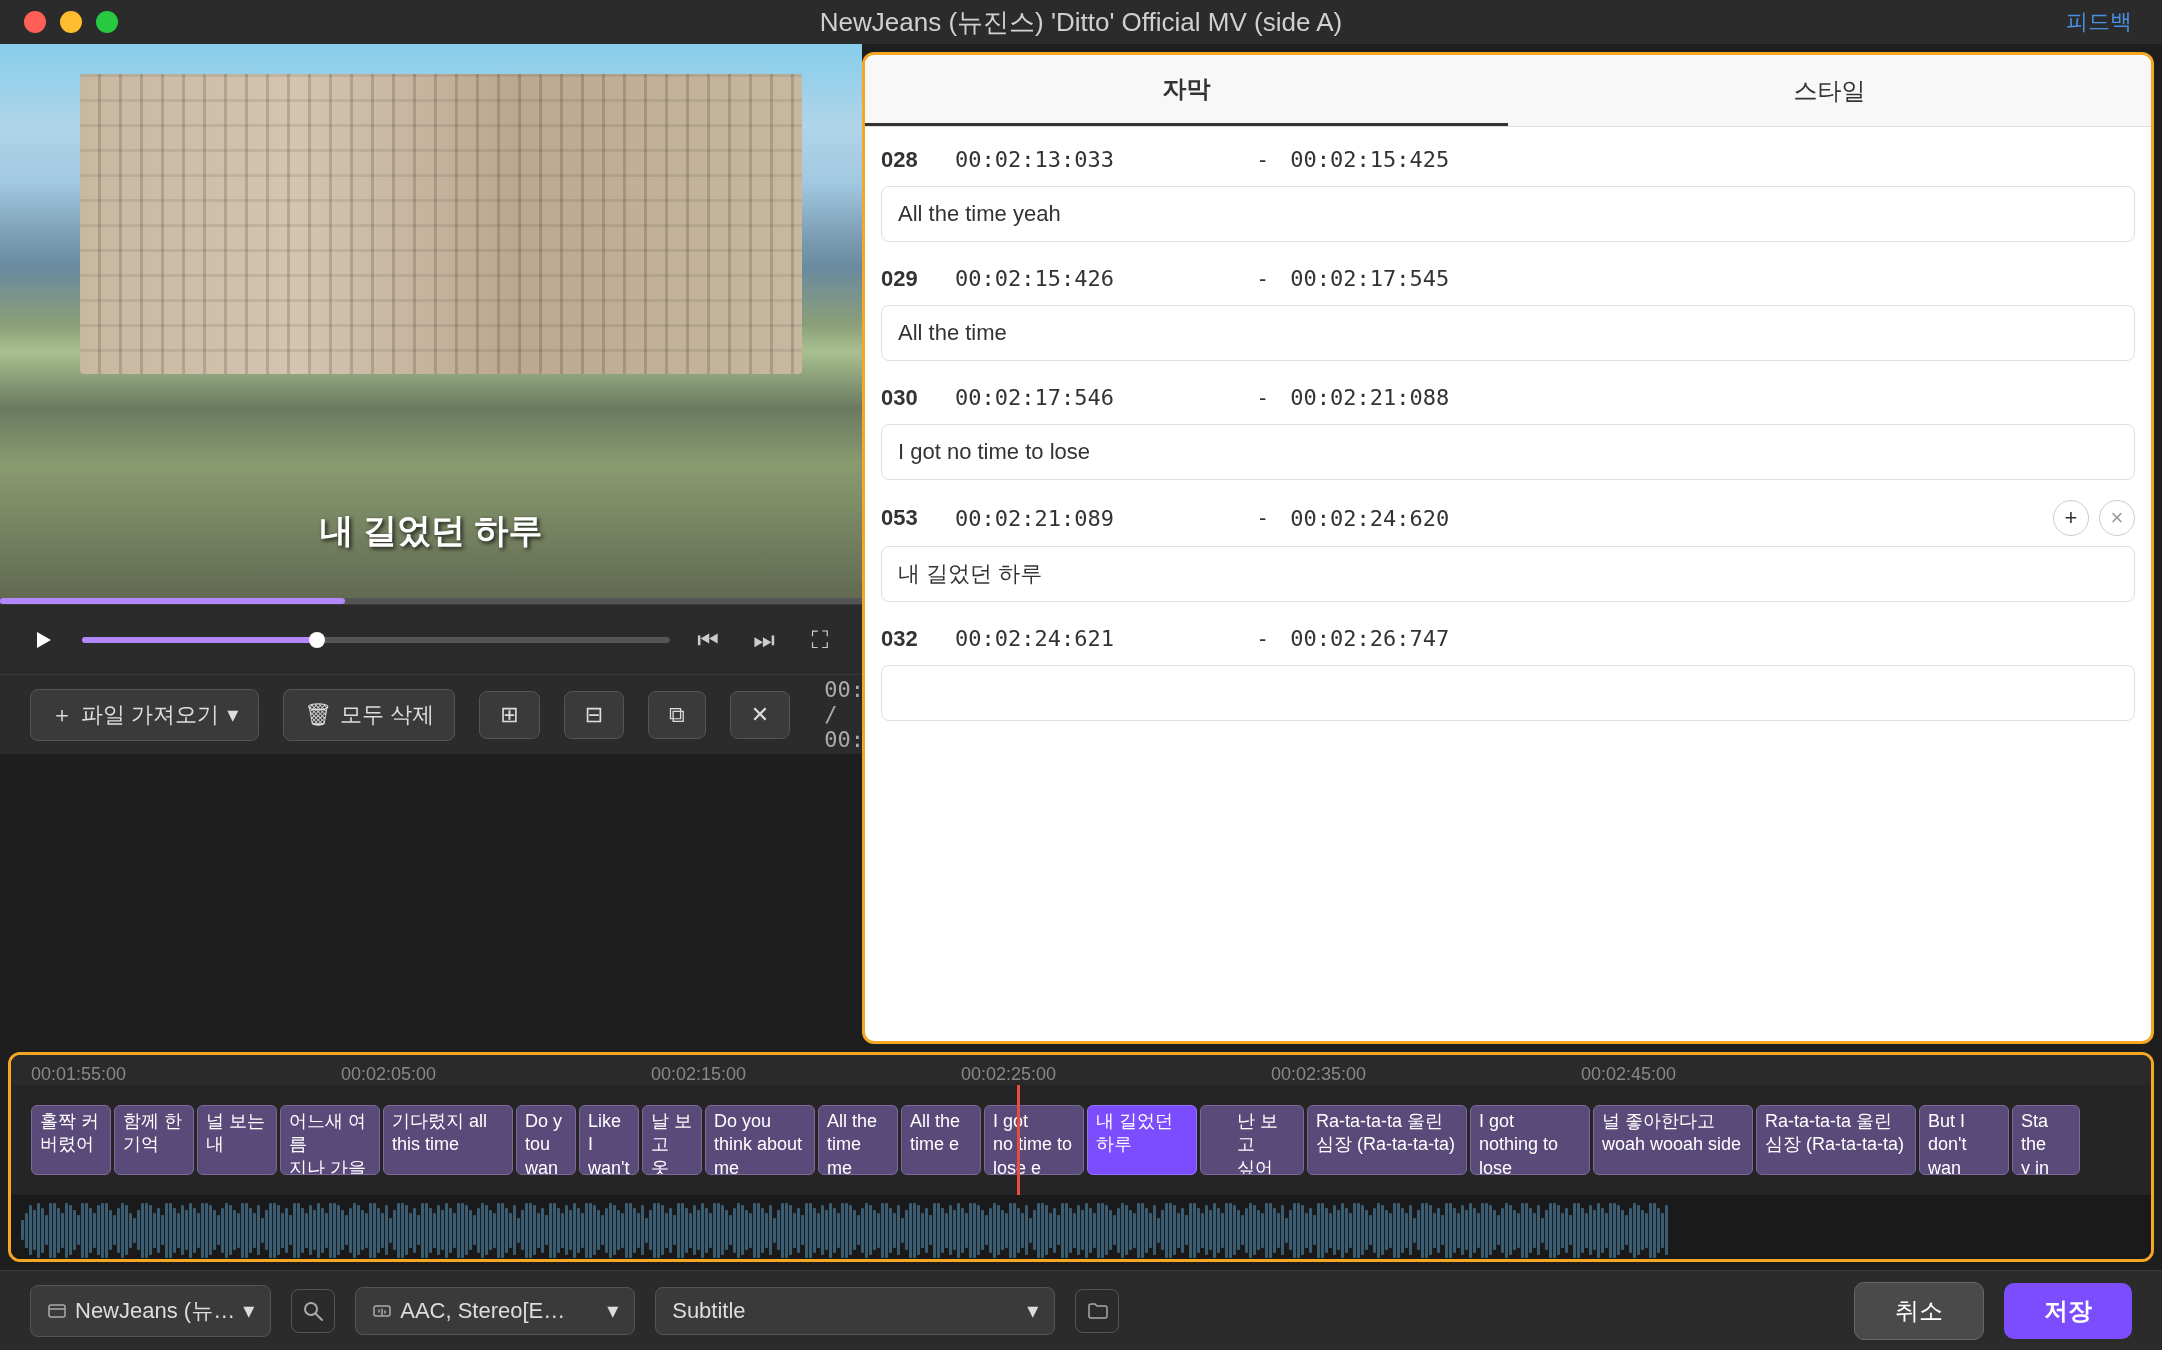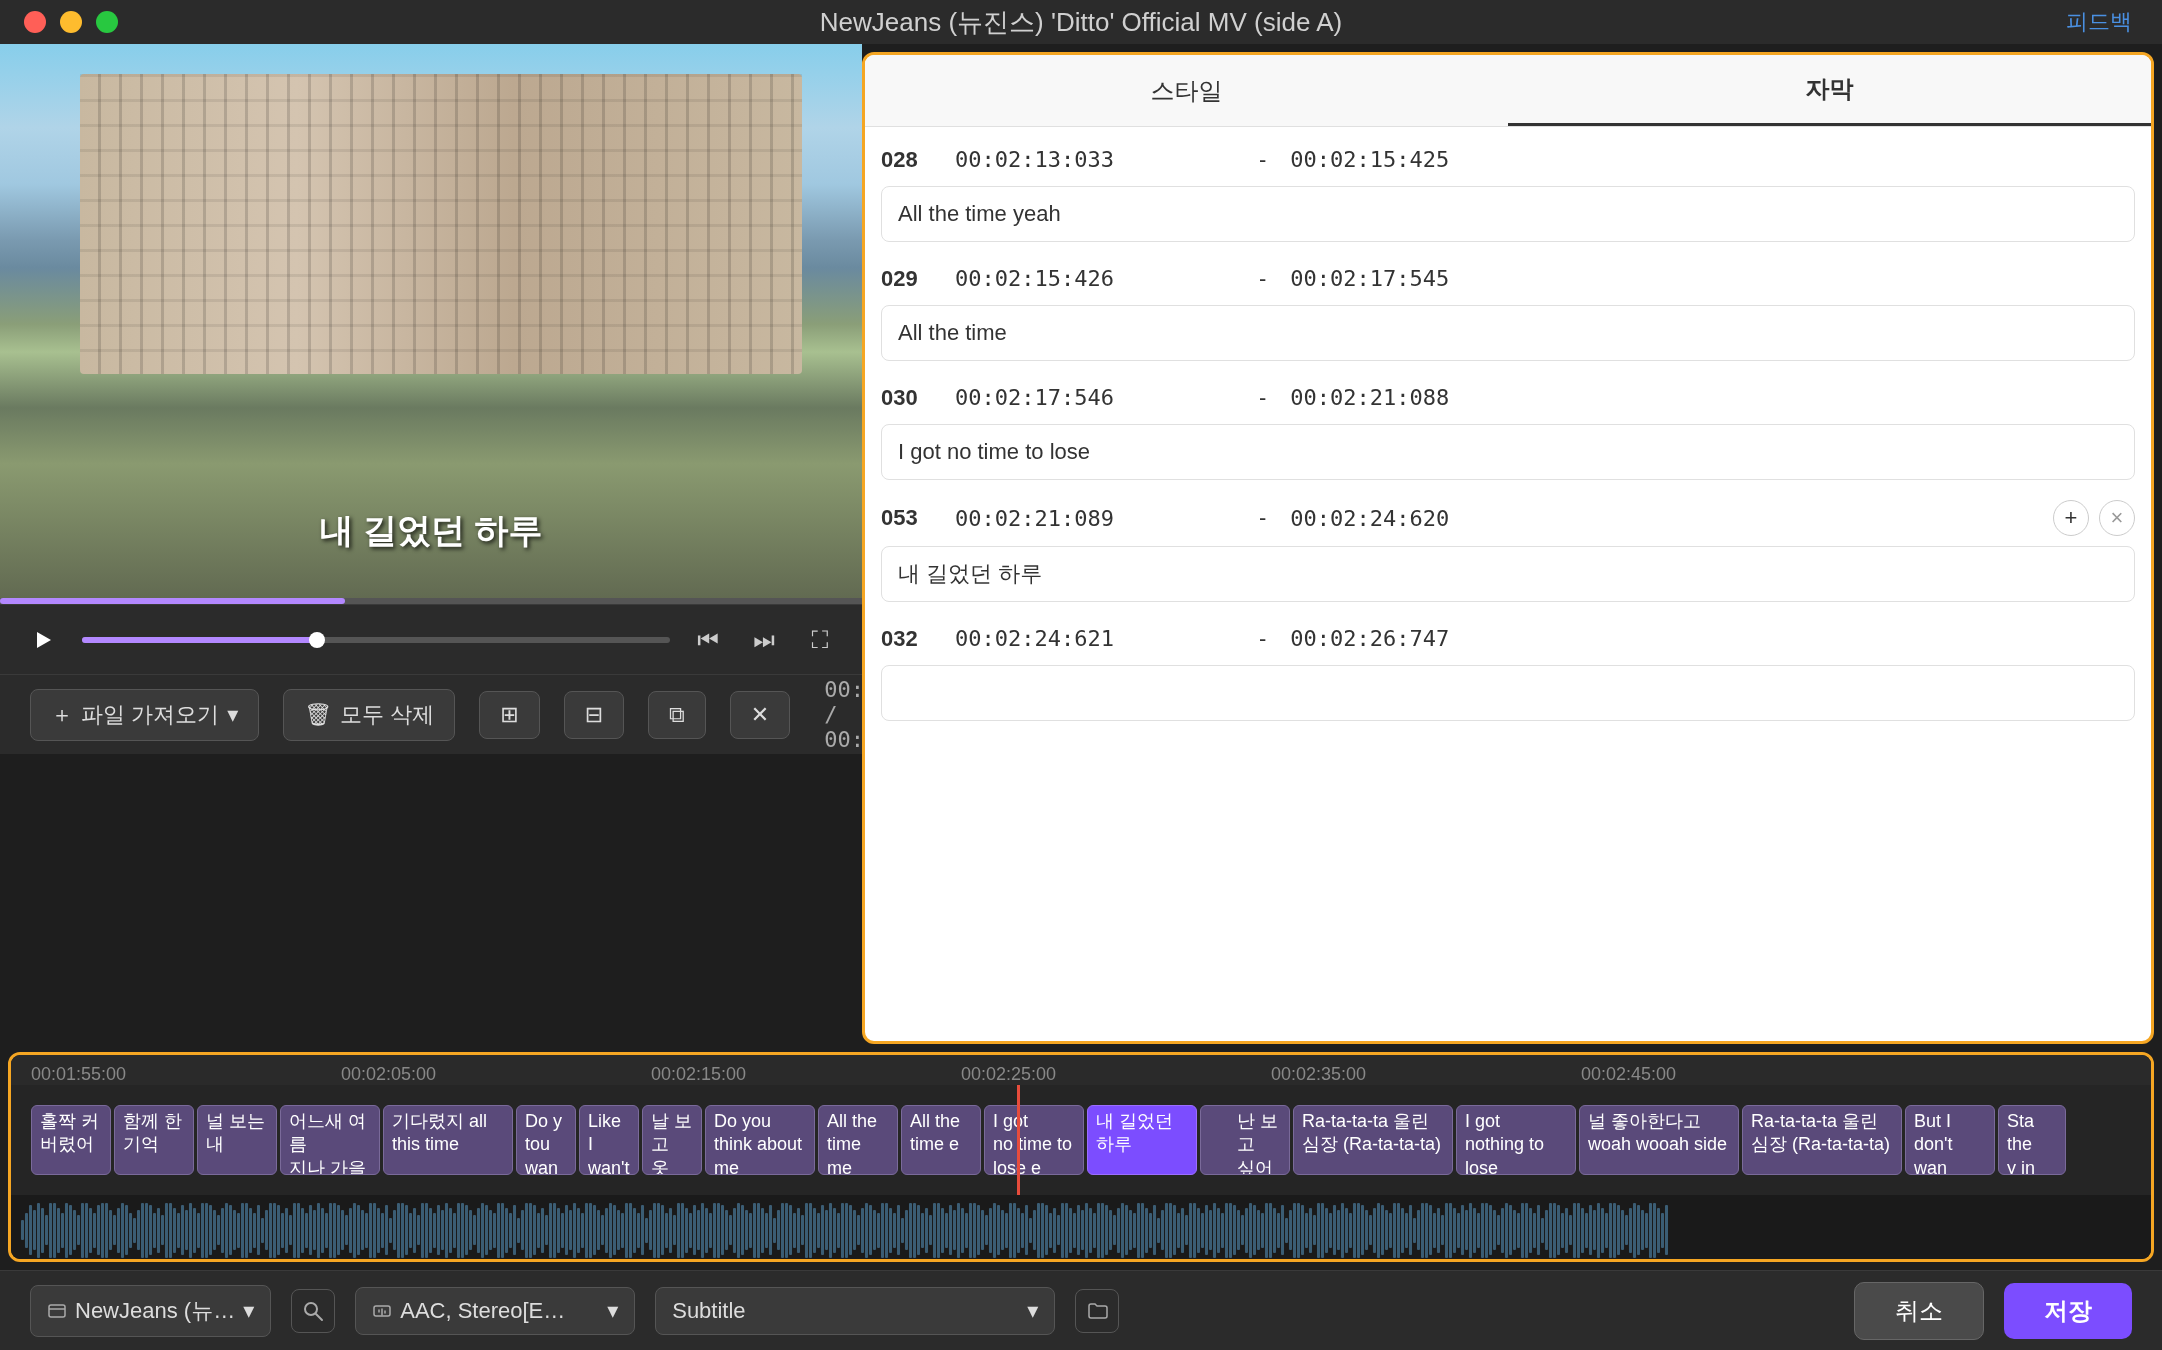--- a/index.html
+++ b/index.html
@@ -600,22 +600,22 @@
         <button class="snap-btn">⊡</button>
         <select class="duration-select">
           <option>1분</option>
         </select>
         <span style="color:#aaa;font-size:22px;margin-left:4px">▾</span>
       </div>
     </div>
 
     <div class="subtitle-panel">
       <div class="panel-tabs">
+        <button class="panel-tab active">자막</button>
         <button class="panel-tab">스타일</button>
-        <button class="panel-tab active">자막</button>
       </div>
 
       <div class="subtitle-list" id="subtitle-list">
 
       <div class="subtitle-item"><div class="subtitle-row">
               <span class="subtitle-num">028</span>
               <input class="time-input" value="00:02:13:033" style="">
               <span class="time-sep"> - </span>
               <input class="time-input" value="00:02:15:425" style="">
             </div><input class="subtitle-text-input" value="All the time yeah" style=""></div>
@@ -707,21 +707,21 @@
             <span class="tl-item-text">time e</span>
           </div>
           <div class="tl-item" style="width: 100px;">
             <span class="tl-item-text">I got</span>
             <span class="tl-item-text">no time to lose e</span>
           </div>
           <div class="tl-item active" style="width: 110px;">
             <span class="tl-item-text">내 길었던</span>
             <span class="tl-item-text">하루</span>
           </div>
-          <div class="tl-item" style="width: 90px; padding-left: 36px;">
+          <div class="tl-item" style="width: 104px; padding-left: 36px;">
             <span class="tl-item-text">난 보고</span>
             <span class="tl-item-text">싶어</span>
           </div>
           <div class="tl-item" style="width: 160px;">
             <span class="tl-item-text">Ra-ta-ta-ta 울린</span>
             <span class="tl-item-text">심장 (Ra-ta-ta-ta)</span>
           </div>
           <div class="tl-item" style="width: 120px;">
             <span class="tl-item-text">I got</span>
             <span class="tl-item-text">nothing to lose</span>

